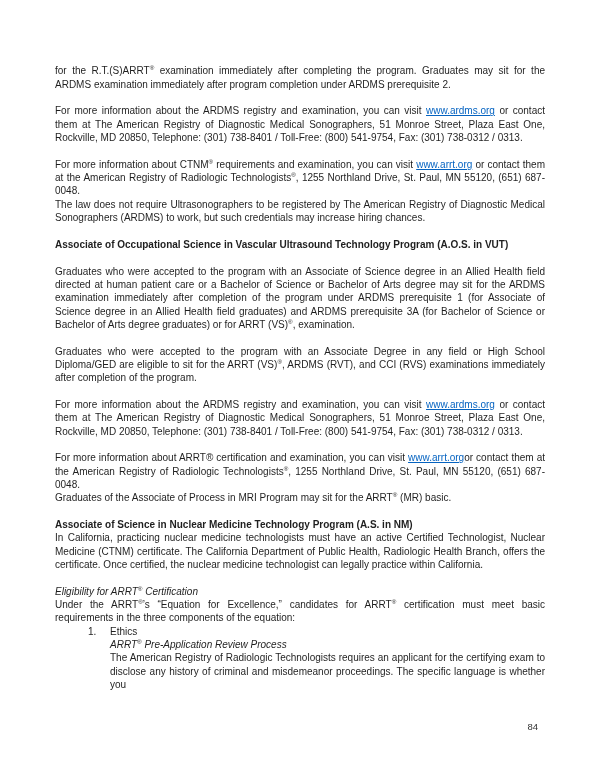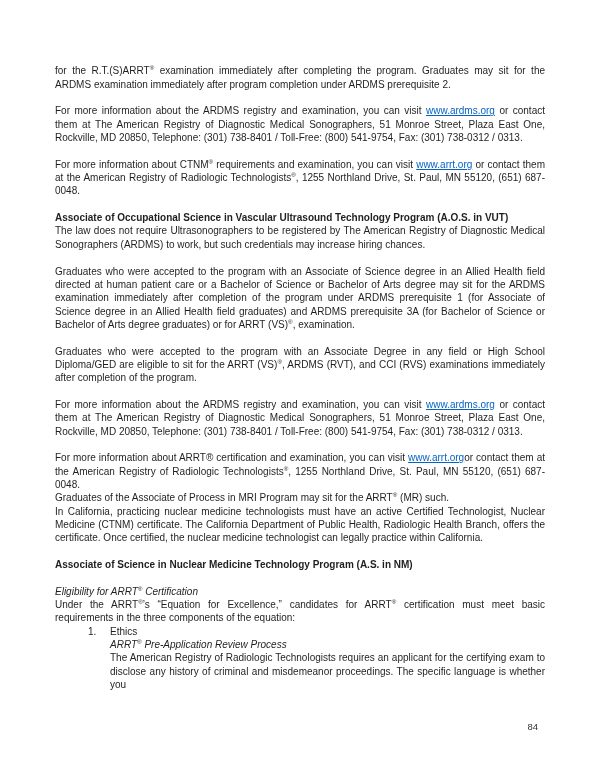--- a/index.html
+++ b/index.html
@@ -29,29 +29,29 @@
   }
 </style>
 </head>
 <body>
 
 <div class="page">
   <div class="content">
       <p class="para gap"><span>for the R.T.(S)ARRT</span><span class="sup">®</span><span> examination immediately after completing the program. Graduates may sit for the ARDMS examination immediately after program completion under ARDMS prerequisite 2.</span></p>
       <p class="para gap"><span>For more information about the ARDMS registry and examination, you can visit </span><a class="doclink" href="#">www.ardms.org</a><span> or contact them at The American Registry of Diagnostic Medical Sonographers, 51 Monroe Street, Plaza East One, Rockville, MD 20850, Telephone: (301) 738-8401 / Toll-Free: (800) 541-9754, Fax: (301) 738-0312 / 0313.</span></p>
       <p class="para gap"><span>For more information about CTNM</span><span class="sup">®</span><span> requirements and examination, you can visit </span><a class="doclink" href="#">www.arrt.org</a><span> or contact them at the American Registry of Radiologic Technologists</span><span class="sup">®</span><span>, 1255 Northland Drive, St. Paul, MN 55120, (651) 687-0048.</span></p>
+      <p class="para"><span>The law does not require Ultrasonographers to be registered by The American Registry of Diagnostic Medical Sonographers (ARDMS) to work, but such credentials may increase hiring chances.</span></p>
       <p class="para gap bold"><span>Associate of Occupational Science in Vascular Ultrasound Technology Program (A.O.S. in VUT)</span></p>
-      <p class="para"><span>The law does not require Ultrasonographers to be registered by The American Registry of Diagnostic Medical Sonographers (ARDMS) to work, but such credentials may increase hiring chances.</span></p>
       <p class="para gap"><span>Graduates who were accepted to the program with an Associate of Science degree in an Allied Health field directed at human patient care or a Bachelor of Science or Bachelor of Arts degree may sit for the ARDMS examination immediately after completion of the program under ARDMS prerequisite 1 (for Associate of Science degree in an Allied Health field graduates) and ARDMS prerequisite 3A (for Bachelor of Science or Bachelor of Arts degree graduates) or for ARRT (VS)</span><span class="sup">®</span><span>, examination.</span></p>
       <p class="para gap"><span>Graduates who were accepted to the program with an Associate Degree in any field or High School Diploma/GED are eligible to sit for the ARRT (VS)</span><span class="sup">®</span><span>, ARDMS (RVT), and CCI (RVS) examinations immediately after completion of the program.</span></p>
       <p class="para gap"><span>For more information about the ARDMS registry and examination, you can visit </span><a class="doclink" href="#">www.ardms.org</a><span> or contact them at The American Registry of Diagnostic Medical Sonographers, 51 Monroe Street, Plaza East One, Rockville, MD 20850, Telephone: (301) 738-8401 / Toll-Free: (800) 541-9754, Fax: (301) 738-0312 / 0313.</span></p>
       <p class="para gap"><span>For more information about ARRT® certification and examination, you can visit </span><a class="doclink" href="#">www.arrt.org</a><span>or contact them at the American Registry of Radiologic Technologists</span><span class="sup">®</span><span>, 1255 Northland Drive, St. Paul, MN 55120, (651) 687-0048.</span></p>
-      <p class="para"><span>Graduates of the Associate of Process in MRI Program may sit for the ARRT</span><span class="sup">®</span><span> (MR) such.</span></p>
+      <p class="para"><span>Graduates of the Associate of Process in MRI Program may sit for the ARRT</span><span class="sup">®</span><span> (MR) basic.</span></p>
+      <p class="para gap bold"><span>Associate of Science in Nuclear Medicine Technology Program (A.S. in NM)</span></p>
       <p class="para"><span>In California, practicing nuclear medicine technologists must have an active Certified Technologist, Nuclear Medicine (CTNM) certificate. The California Department of Public Health, Radiologic Health Branch, offers the certificate. Once certified, the nuclear medicine technologist can legally practice within California.</span></p>
-      <p class="para gap bold"><span>Associate of Science in Nuclear Medicine Technology Program (A.S. in NM)</span></p>
       <p class="para gap it"><span>Eligibility for ARRT</span><span class="sup">®</span><span> Certification</span></p>
       <p class="para"><span>Under the ARRT</span><span class="sup">®</span><span>’s “Equation for Excellence,” candidates for ARRT</span><span class="sup">®</span><span> certification must meet basic requirements in the three components of the equation:</span></p>
       <div class="li-row">
         <span class="li-num">1.</span>
         <span><span>Ethics</span></span>
       </div>
       <p class="para indent it"><span>ARRT</span><span class="sup">®</span><span> Pre-Application Review Process</span></p>
       <p class="para indent"><span>The American Registry of Radiologic Technologists requires an applicant for the certifying exam to disclose any history of criminal and misdemeanor proceedings. The specific language is whether you</span></p>
     </div>
   <div class="pagenum">84</div>

